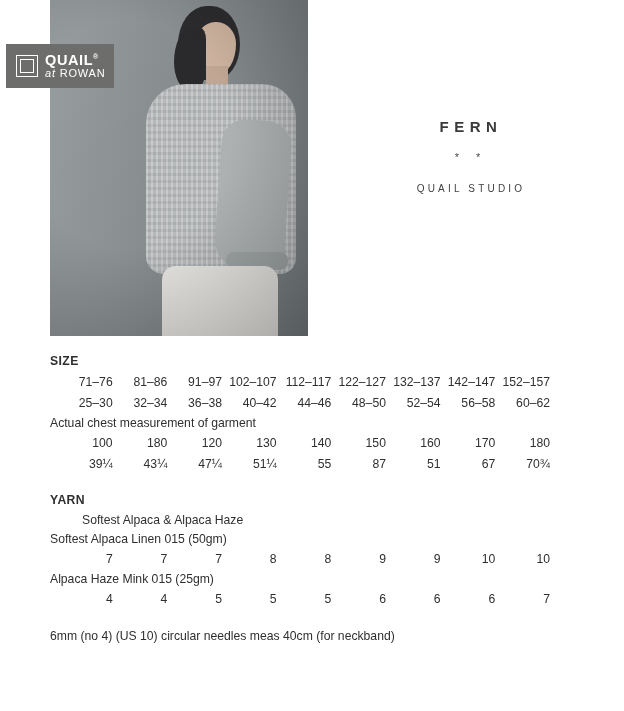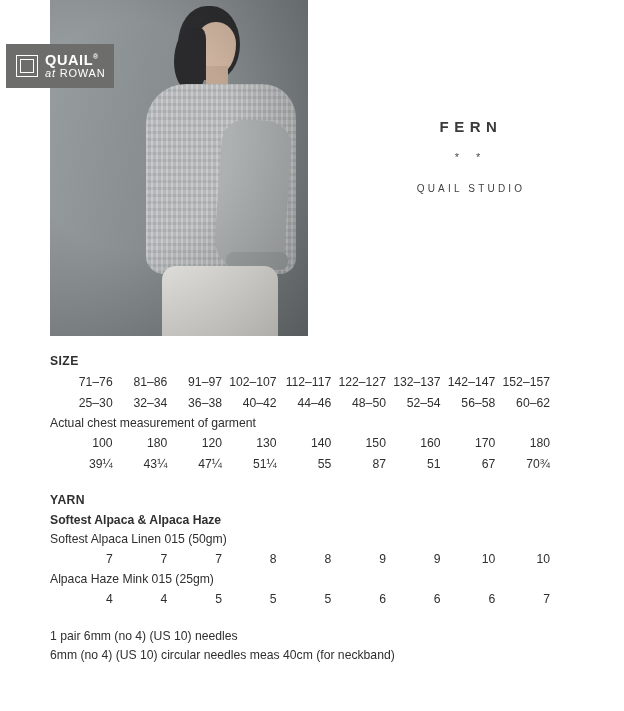--- a/index.html
+++ b/index.html
@@ -196,21 +196,21 @@
     font-size: 12.2px;
     line-height: 1.55;
     color: #2f2f2f;
   }
   .section-head {
     font-weight: bold;
     letter-spacing: .4px;
     margin-bottom: 1px;
   }
   .line { white-space: nowrap; }
-  .bold { font-weight: bold; }
+  .bold { font-weight: normal; margin-left: 32px; }
   .spacer-md { height: 17px; }
 
   table.nums {
     border-collapse: collapse;
     width: 492px;
     margin-left: 8px;
     table-layout: fixed;
   }
   table.nums td {
     text-align: right;
@@ -351,16 +351,15 @@
       <td>6</td>
       <td>6</td>
       <td>6</td>
       <td>7</td>
     </tr>
   </tbody>
     </table>
 
   <div class="spacer-md"></div>
 
-  <div class="line">1 pair 6mm (no 4) (US 10) needles</div>
   <div class="line">6mm (no 4) (US 10) circular needles meas 40cm (for neckband)</div>
 
 </div>
 
 </body></html>

